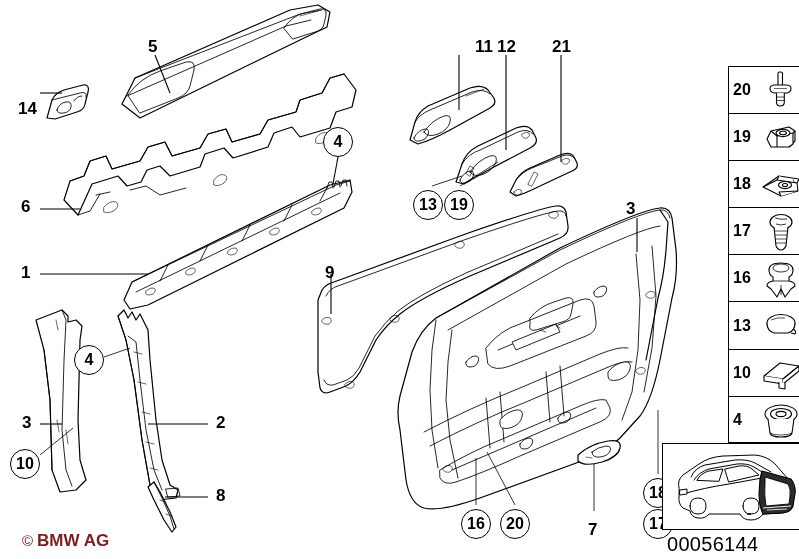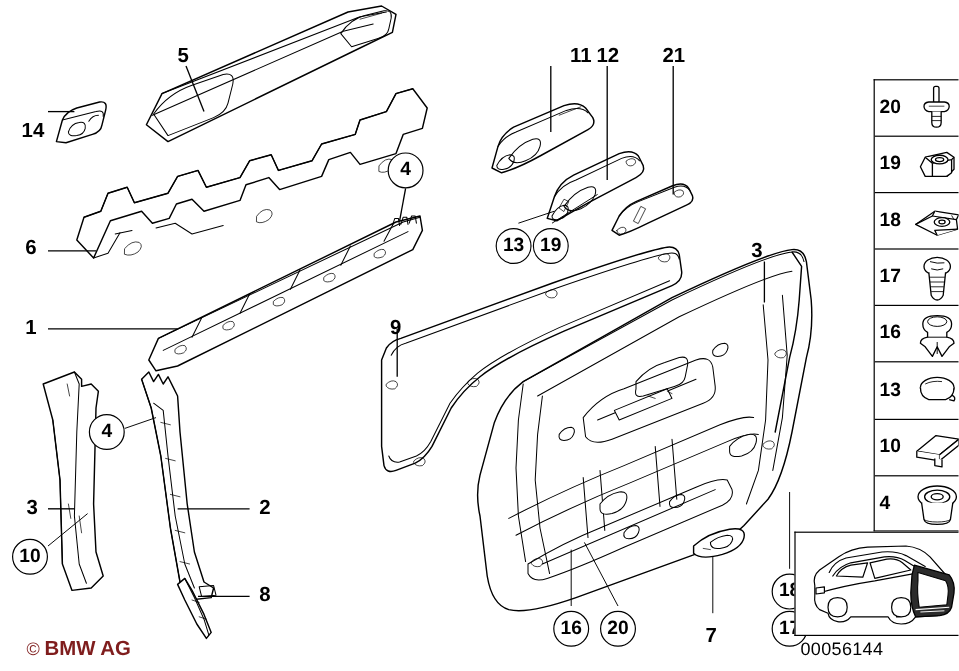--- a/index.html
+++ b/index.html
@@ -93,21 +93,21 @@
     border-right: none;
     box-sizing: border-box;
     background: #ffffff;
     overflow: hidden;
   }
   
   #diagram-id {
     position: absolute;
     left: 667px; top: 533px;
     font-family: "Liberation Sans", sans-serif;
-    font-size: 15px;
+    font-size: 20px;
     color: #000000;
     letter-spacing: 0.3px;
     white-space: nowrap;
   }
   
   #copyright {
     position: absolute;
     left: 22px; top: 531px;
     font-family: "Liberation Sans", sans-serif;
     font-weight: bold;

